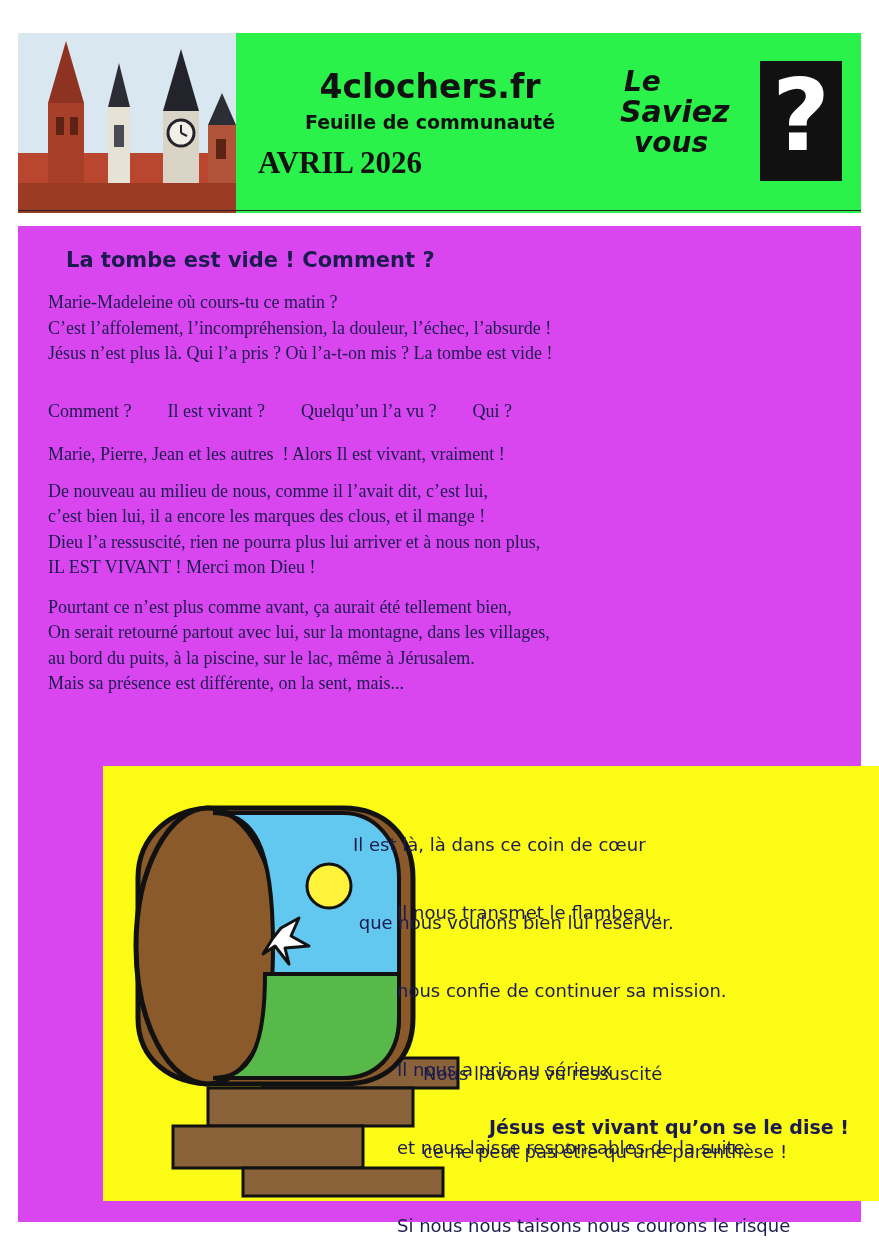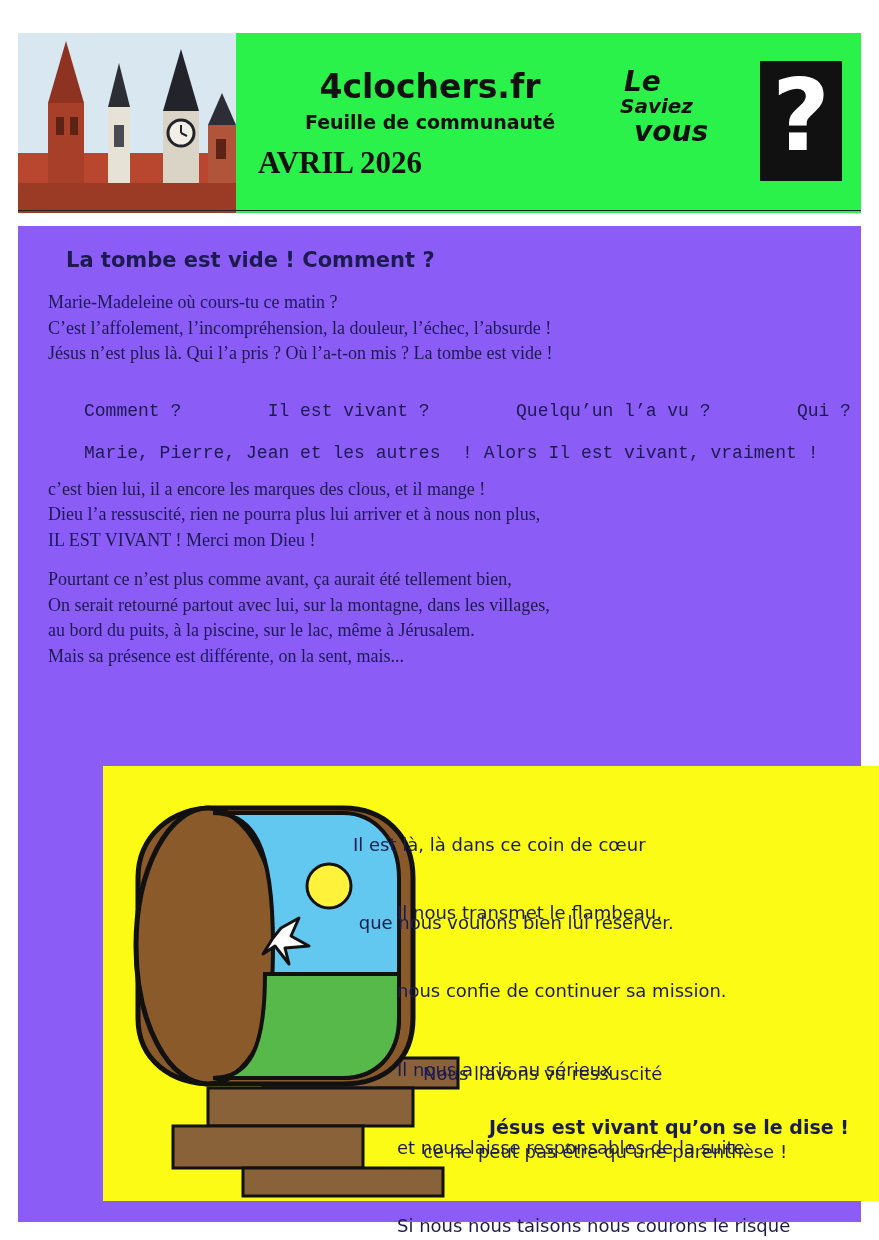--- a/index.html
+++ b/index.html
@@ -90,21 +90,21 @@
     top: 6px;
     width: 140px;
     font-family: "DejaVu Sans", sans-serif;
     font-weight: bold;
     font-style: italic;
     font-size: 28px;
     line-height: 1.05;
     color: #111;
   }
   .logo-text .l1 { display: block; padding-left: 4px; }
-  .logo-text .l2 { display: block; font-size: 20px; padding-left: 0px; }
+  .logo-text .l2 { display: block; font-size: 30px; padding-left: 0px; }
   .logo-text .l3 { display: block; font-size: 28px; padding-left: 14px; }
   .logo-qmark {
     position: absolute;
     right: 0;
     top: 0;
     width: 82px;
     height: 120px;
     background: #111;
     color: #fff;
     font-family: "DejaVu Sans", sans-serif;
@@ -123,21 +123,21 @@
     border-top: 1.5px solid #222;
   }
 
   
   .body-card {
     position: absolute;
     left: 18px;
     top: 226px;
     width: 843px;
     height: 996px;
-    background: #8b5cf6;
+    background: #d946ef;
     box-sizing: border-box;
   }
 
   .content {
     position: absolute;
     left: 30px;
     top: 22px;
     right: 24px;
   }
 
@@ -156,25 +156,24 @@
     line-height: 1.42;
     margin: 0 0 0 0;
   }
   .para .line { display: block; white-space: pre; }
 
   .gap-lg { height: 34px; }
   .gap-md { height: 22px; }
   .gap-sm { height: 14px; }
 
   .qline {
-    font-family: Liberation Mono, monospace;
+    font-family: Liberation Serif, serif;
     font-size: 18px;
     color: #1b1b4f;
     white-space: pre;
-    margin-left: 36px;
   }
 
   
   .yellow-panel {
     position: absolute;
     left: 42px;
     top: 540px;
     width: 800px;
     height: 435px;
     background: #fbfb16;
@@ -294,20 +293,21 @@
 
       <div class="qline">Comment ?        Il est vivant ?        Quelqu’un l’a vu ?        Qui ?</div>
 
       <div class="gap-md"></div>
 
       <div class="qline">Marie, Pierre, Jean et les autres  ! Alors Il est vivant, vraiment !</div>
 
       <div class="gap-sm"></div>
 
       <div class="para">
+        <span class="line">De nouveau au milieu de nous, comme il l’avait dit, c’est lui,</span>
         <span class="line">c’est bien lui, il a encore les marques des clous, et il mange !</span>
         <span class="line">Dieu l’a ressuscité, rien ne pourra plus lui arriver et à nous non plus,</span>
         <span class="line">IL EST VIVANT ! Merci mon Dieu !</span>
       </div>
 
       <div class="gap-sm"></div>
 
       <div class="para">
         <span class="line">Pourtant ce n’est plus comme avant, ça aurait été tellement bien,</span>
         <span class="line">On serait retourné partout avec lui, sur la montagne, dans les villages,</span>

